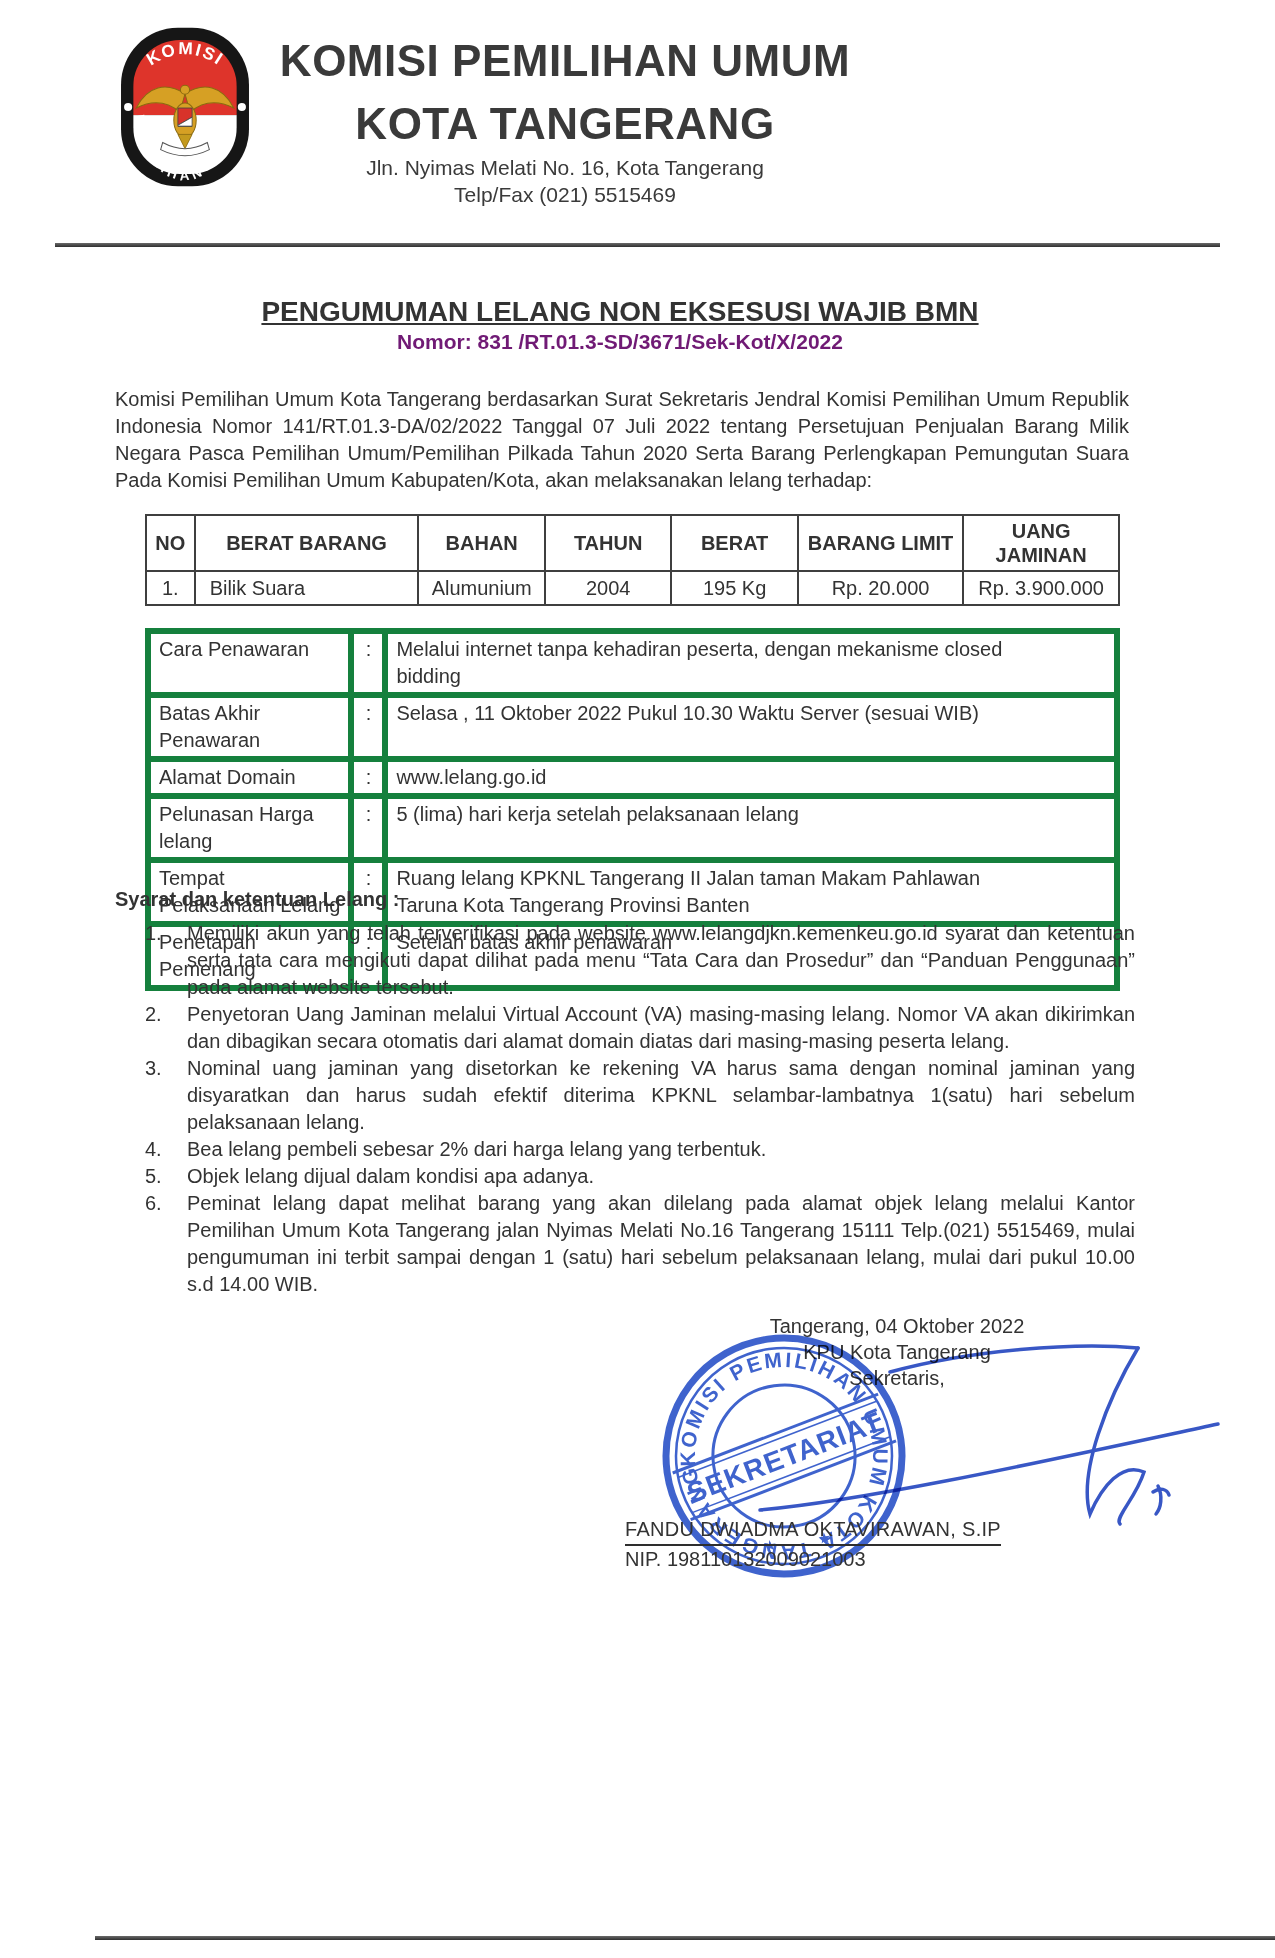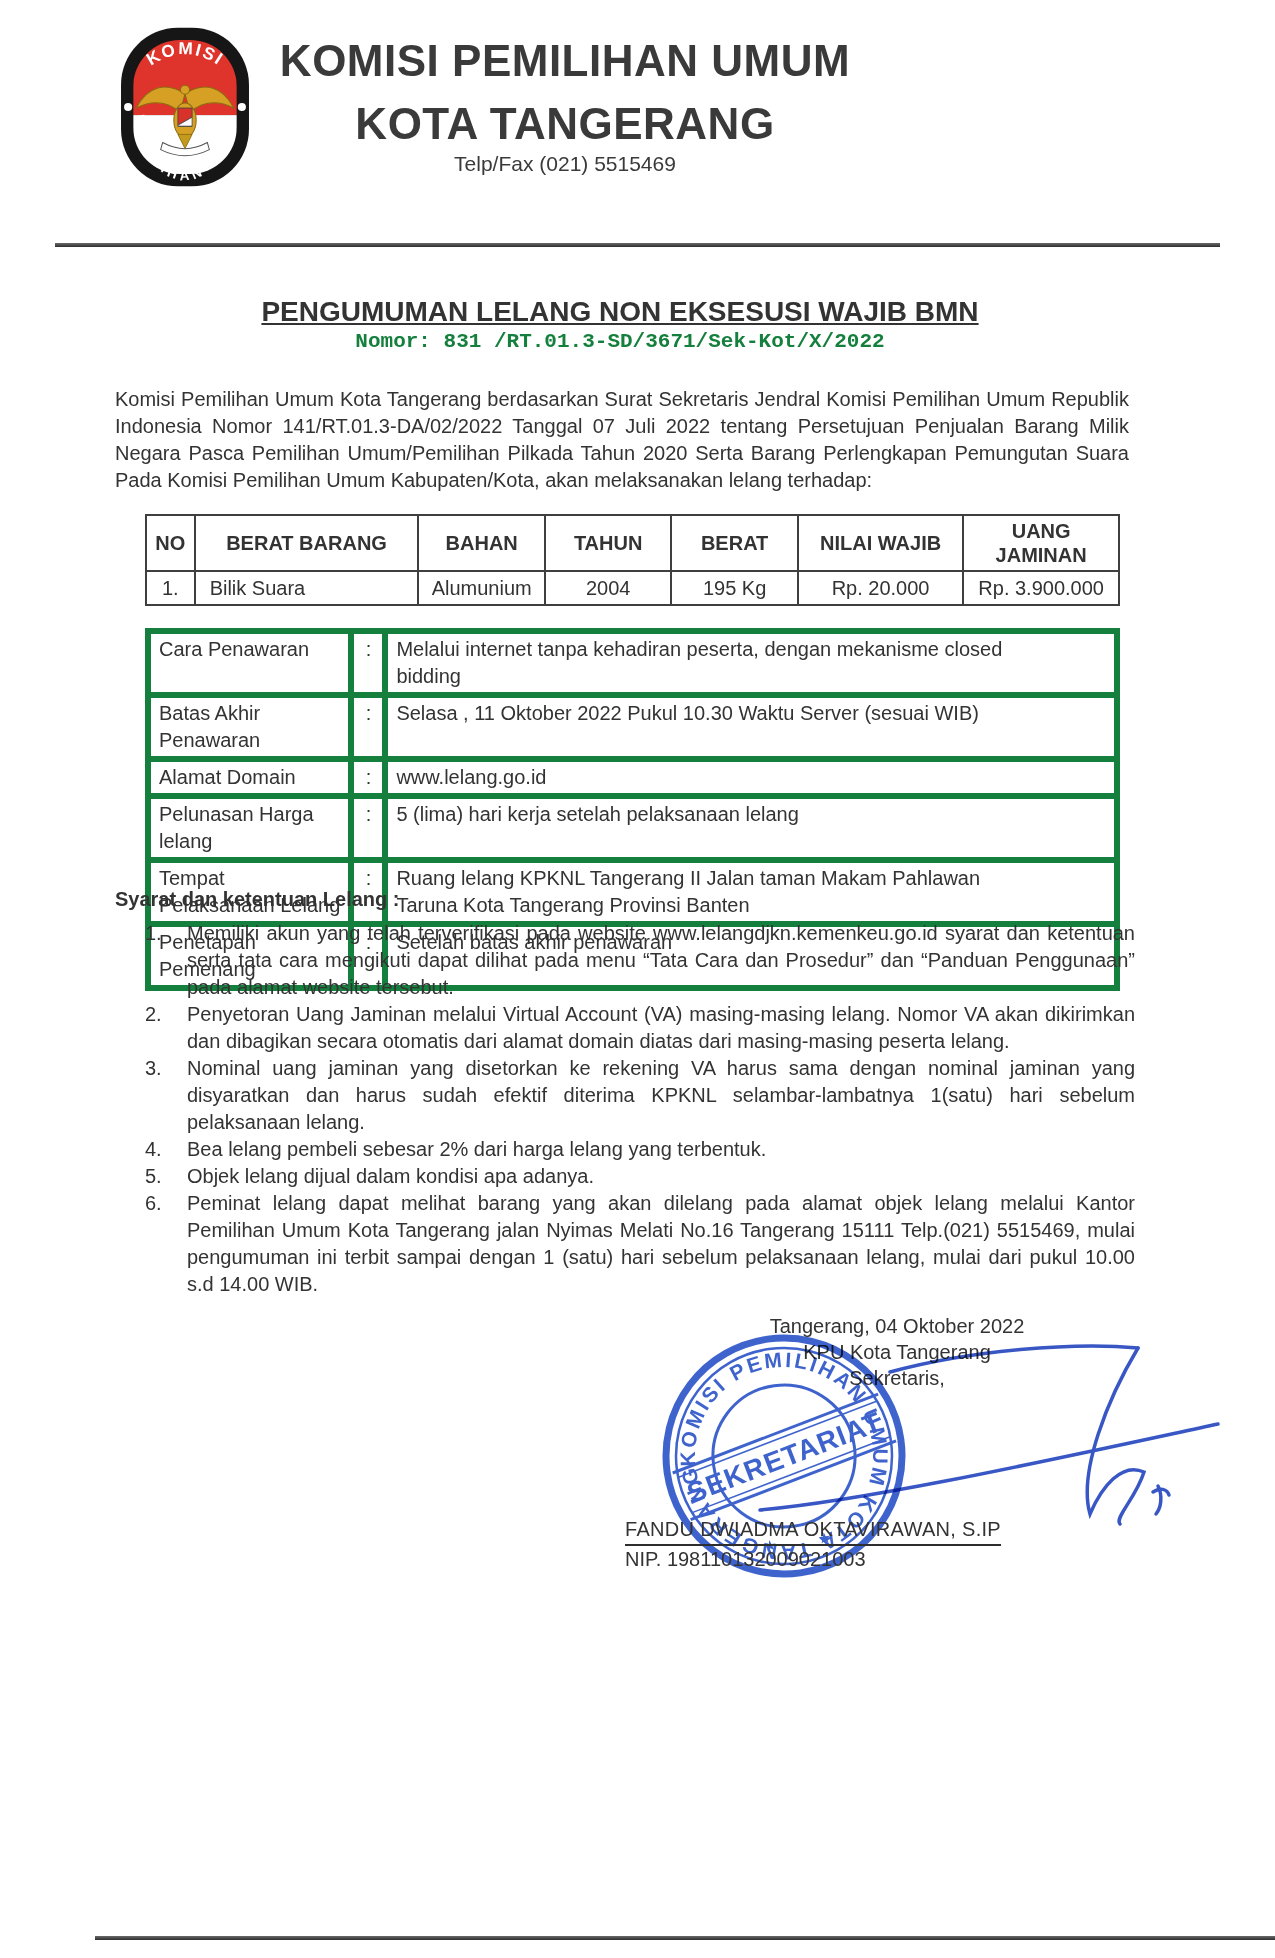--- a/index.html
+++ b/index.html
@@ -14,21 +14,21 @@
   .org2 { font-size:44px; font-weight:bold; color:#3a3a3a; letter-spacing:0.5px; line-height:52px;margin-top:12px; }
   .addr { font-size:21px; color:#3a3a3a; line-height:27px; margin-top:4px; }
   .phone { font-size:21px; color:#3a3a3a; line-height:27px; }
   .top-rule { position:absolute; left:55px; top:243px; width:1165px; height:4px;
     background:linear-gradient(#6a6a6a,#2f2f2f); }
   .bottom-rule { position:absolute; left:95px; top:1936px; width:1180px; height:4px;
     background:linear-gradient(#6a6a6a,#2f2f2f); }
   
   .doc-title { position:absolute; left:115px; top:297px; width:1010px; text-align:center; }
   .doc-title .t1 { font-size:28px; font-weight:bold; text-decoration:underline; color:#333; line-height:30px; }
-  .doc-title .t2 { font-size:21px; font-weight:bold; color:#15803d; line-height:29px;font-family:Liberation Mono, monospace; }
+  .doc-title .t2 { font-size:21px; font-weight:bold; color:#701a75; line-height:29px; }
   
   .intro { position:absolute; left:115px; top:386px; width:1014px; font-size:20px;
     line-height:27px; text-align:justify; color:#333; }
   
   table { border-collapse:collapse; table-layout:fixed; }
   .item-table { position:absolute; left:145px; top:514px; width:975px; font-size:20px; color:#333; }
   .item-table th, .item-table td { border:2px solid #3f3f3f; padding:2px 6px; }
   .item-table th { font-weight:bold; text-align:center; height:50px; line-height:24px; }
   .item-table td { text-align:center; height:28px; }
   .item-table td.name-cell { text-align:left; padding-left:14px; }
@@ -91,20 +91,21 @@
       <textPath href="#arcTop" startOffset="50%">KOMISI</textPath>
     </text>
     <text font-size="13.5" font-weight="bold" fill="#ffffff" letter-spacing="4" text-anchor="middle" font-family="Liberation Sans, sans-serif">
       <textPath href="#arcAround" startOffset="50%">PEMILIHAN UMUM</textPath>
     </text>
   </svg>
 
   <div class="header-text">
     <div class="org1">KOMISI PEMILIHAN UMUM</div>
     <div class="org2">KOTA TANGERANG</div>
+    <div class="addr">Jln. Nyimas Melati No. 16, Kota Tangerang</div>
     <div class="phone">Telp/Fax (021) 5515469</div>
   </div>
 
   <div class="top-rule"></div>
 
   <div class="doc-title">
     <div class="t1">PENGUMUMAN LELANG NON EKSESUSI WAJIB BMN</div>
     <div class="t2">Nomor: 831 /RT.01.3-SD/3671/Sek-Kot/X/2022</div>
   </div>
 
@@ -120,21 +121,21 @@
         <col style="width:17%">
         <col style="width:16%">
     </colgroup>
     <tbody>
         <tr>
       <th>NO</th>
       <th>BERAT BARANG</th>
       <th>BAHAN</th>
       <th>TAHUN</th>
       <th>BERAT</th>
-      <th>NILAI WAJIB</th>
+      <th>BARANG LIMIT</th>
       <th>UANG JAMINAN</th>
     </tr>
     <tr>
       <td>1.</td>
       <td class="name-cell">Bilik Suara</td>
       <td>Alumunium</td>
       <td>2004</td>
       <td>195 Kg</td>
       <td>Rp. 20.000</td>
       <td>Rp. 3.900.000</td>

